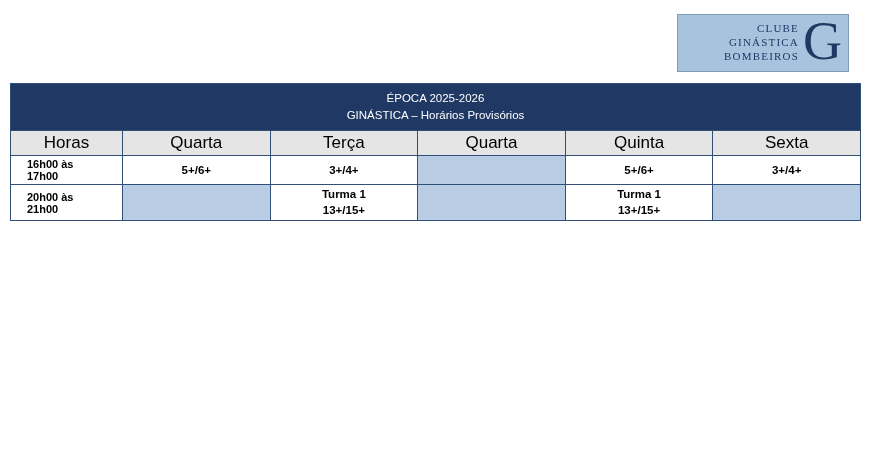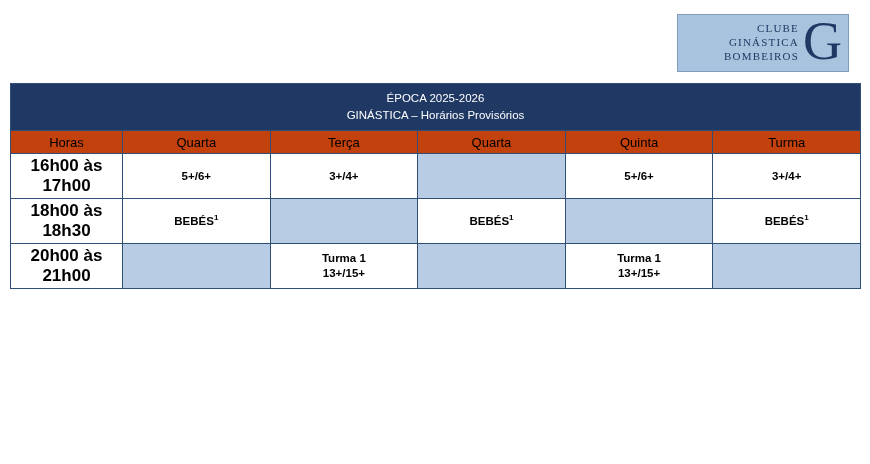--- a/index.html
+++ b/index.html
@@ -71,33 +71,33 @@
     text-align: center;
     font-size: 11.5px;
     line-height: 1.45;
     padding: 6px 4px 7px 4px;
     font-weight: normal;
     border: 1px solid #1f3864;
   }
   .title-cell .l1 { display: block; }
   .title-cell .l2 { display: block; }
   .hdr {
-    background: #c2410c;
+    background: #e5e5e5;
     text-align: center;
-    font-size: 13px;
+    font-size: 17px;
     font-weight: normal;
     height: 23px;
     padding: 2px;
   }
   .hour {
-    text-align: center;
-    font-size: 17px;
+    text-align: left;
+    font-size: 11px;
     font-weight: bold;
     background: #ffffff;
-    padding: 2px 0;
+    padding: 2px 16px;
   }
   .cell {
     text-align: center;
     font-size: 11.5px;
     font-weight: bold;
     background: #ffffff;
     padding: 2px 0;
     line-height: 1.35;
   }
   .cell.blue { background: #b8cce4; }
@@ -136,37 +136,29 @@
           <span class="l1">ÉPOCA 2025-2026</span>
           <span class="l2">GINÁSTICA – Horários Provisórios</span>
         </td>
       </tr>
       <tr id="hdr-row">
           <td class="hdr">Horas</td>
           <td class="hdr">Quarta</td>
           <td class="hdr">Terça</td>
           <td class="hdr">Quarta</td>
           <td class="hdr">Quinta</td>
-          <td class="hdr">Turma</td>
+          <td class="hdr">Sexta</td>
         </tr>
     <tr>
           <td class="hour">16h00 às 17h00</td>
           <td class="cell"><span>5+/6+</span></td>
           <td class="cell"><span>3+/4+</span></td>
           <td class="cell blue"><span></span></td>
           <td class="cell"><span>5+/6+</span></td>
           <td class="cell"><span>3+/4+</span></td>
-        </tr>
-        <tr>
-          <td class="hour">18h00 às 18h30</td>
-          <td class="cell"><span>BEBÉS</span><sup>1</sup></td>
-          <td class="cell blue"><span></span></td>
-          <td class="cell"><span>BEBÉS</span><sup>1</sup></td>
-          <td class="cell blue"><span></span></td>
-          <td class="cell"><span>BEBÉS</span><sup>1</sup></td>
         </tr>
         <tr>
           <td class="hour">20h00 às 21h00</td>
           <td class="cell blue"><span></span></td>
           <td class="cell">
             <span class="ln">Turma 1</span>
             <span class="ln">13+/15+</span>
           </td>
           <td class="cell blue"><span></span></td>
           <td class="cell">

